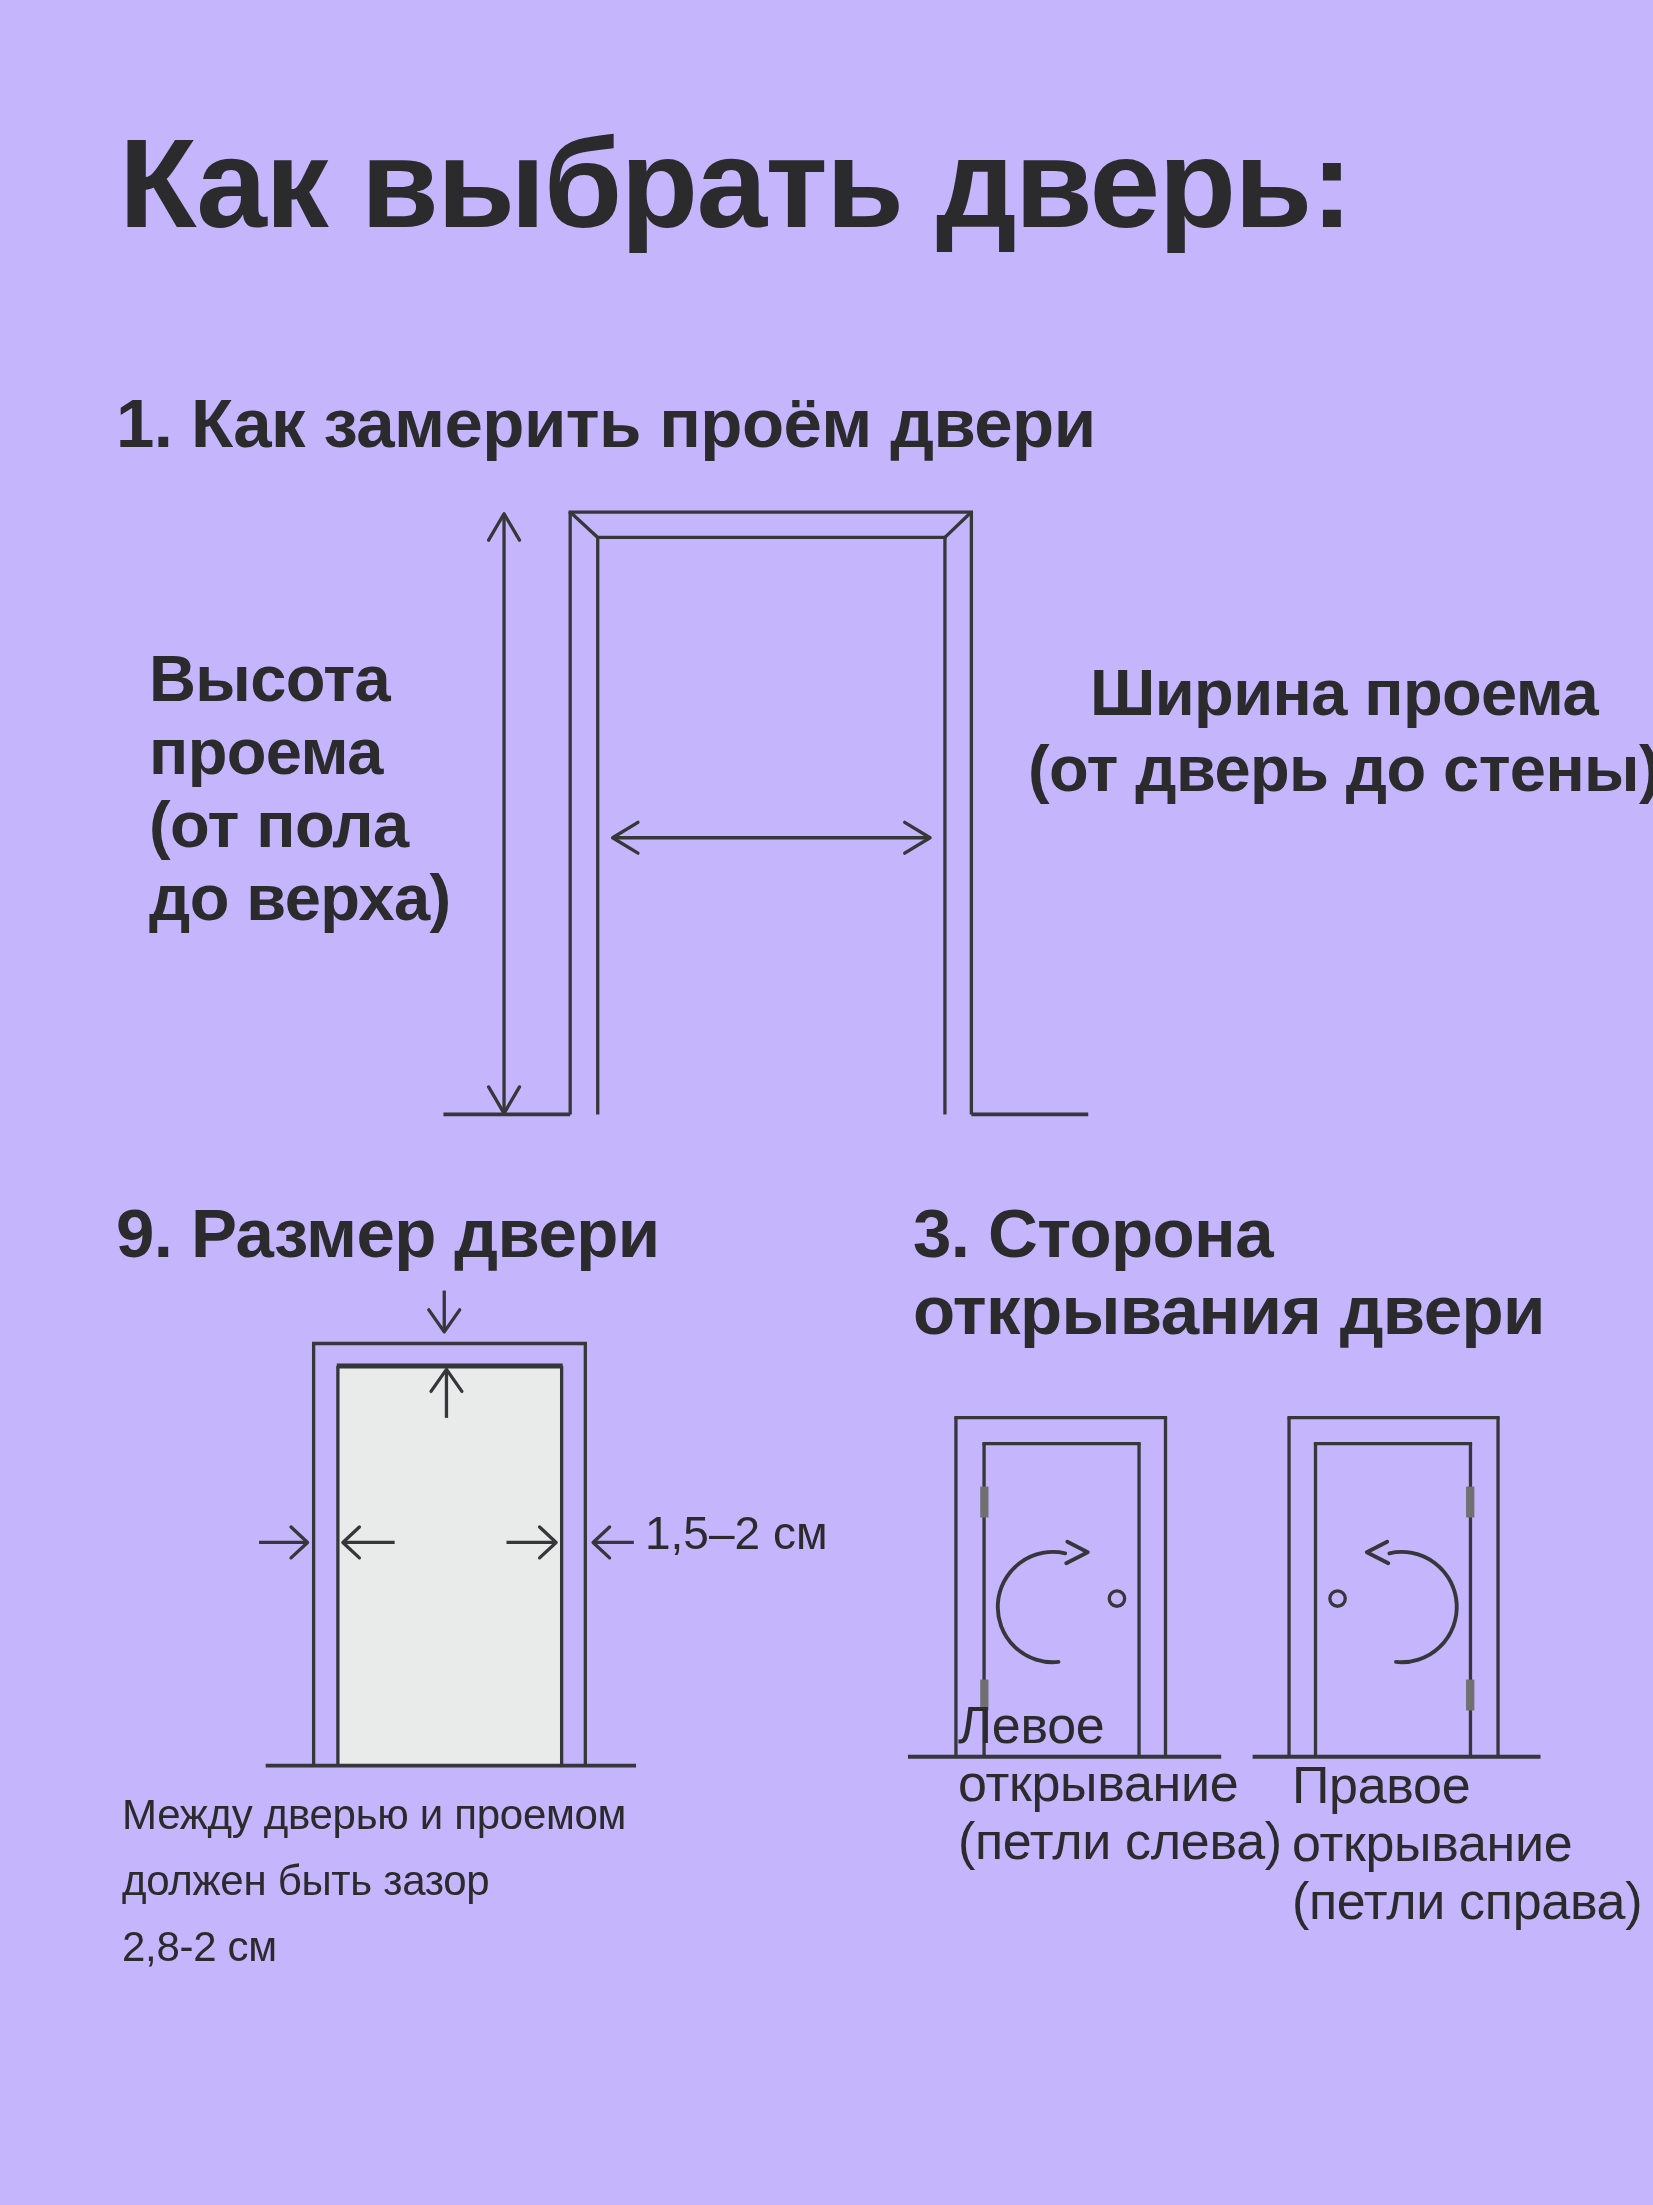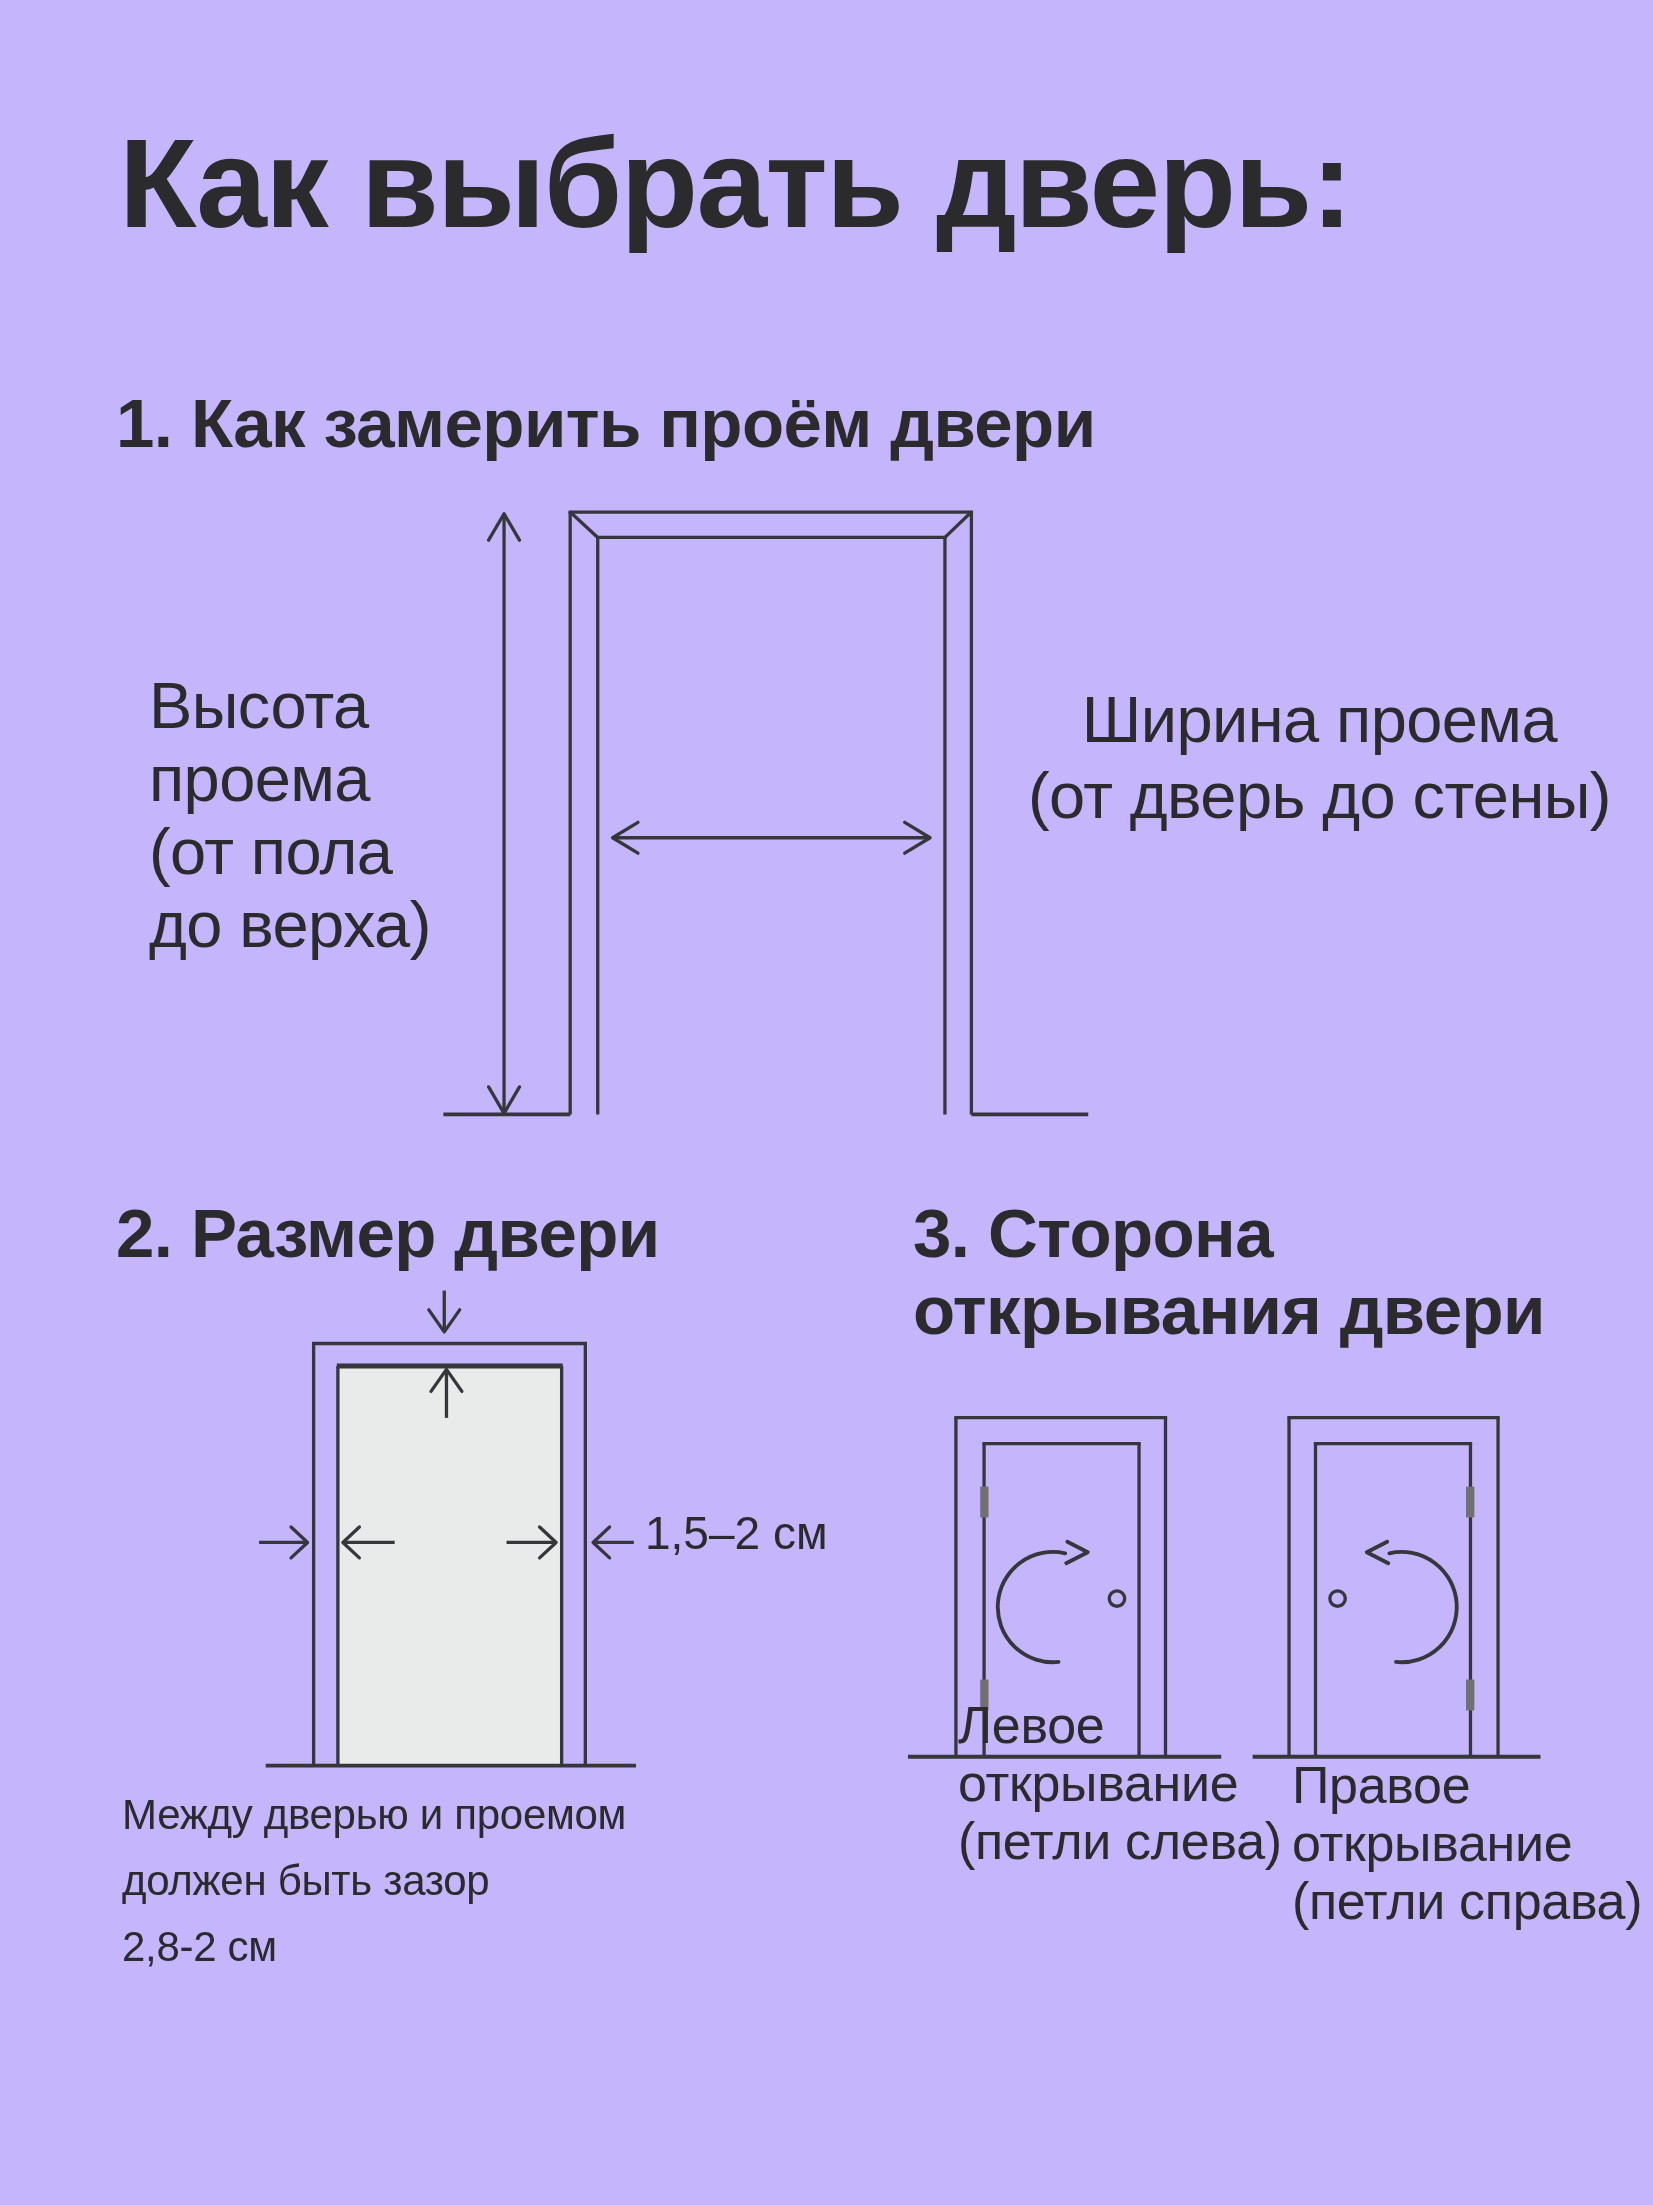--- a/index.html
+++ b/index.html
@@ -6,21 +6,21 @@
   #canvas{
     position:relative;width:1654px;height:2205px;background:#c4b5fd;
     font-family:"Liberation Sans",sans-serif;color:#2b2b2d;overflow:hidden;
   }
   .abs{position:absolute;white-space:nowrap;}
   .title{left:119px;top:110px;font-size:127px;font-weight:700;letter-spacing:-1.7px;}
   .heading{font-size:69px;font-weight:700;letter-spacing:-0.6px;line-height:77px;}
   .h1{left:116px;top:385px;}
   .h2{left:116px;top:1195px;}
   .h3{left:913px;top:1195px;}
-  .biglabel{font-size:65px;font-weight:400;line-height:73px;letter-spacing:-0.6px;margin-top:27px;}
+  .biglabel{font-size:65px;font-weight:700;line-height:73px;letter-spacing:-0.6px;}
   .height-label{left:149px;top:642px;}
   .width-label{left:1028px;top:655px;line-height:76px;text-align:center;}
   .gap-label{left:645px;top:1506px;font-size:46px;}
   .caption{left:122px;top:1782px;font-size:42px;line-height:66px;letter-spacing:-0.3px;}
   .doorlabel{font-size:52px;line-height:58px;letter-spacing:-0.3px;}
   .left-door-label{left:958px;top:1696px;}
   .right-door-label{left:1292px;top:1756px;}
   svg{position:absolute;overflow:visible;}
   .ln{stroke:#35373a;stroke-width:6;fill:none;}
   .ln7{stroke:#35373a;stroke-width:7;fill:none;}
@@ -64,21 +64,21 @@
     <div>Высота</div>
     <div>проема</div>
     <div>(от пола</div>
     <div>до верха)</div>
   </div>
   <div class="abs biglabel width-label">
     <div>Ширина проема</div>
     <div>(от дверь до стены)</div>
   </div>
 
-  <div class="abs heading h2">2. Размер двери</div>
+  <div class="abs heading h2">9. Размер двери</div>
 
   <div class="abs heading h3">
     <div>3. Сторона</div>
     <div>открывания двери</div>
   </div>
 
   <svg style="left:221px;top:1279px;" width="441" height="496" viewBox="0 0 800 900">
 
     <path class="ln" d="M405 21 V92"></path>
     <path class="chev" d="M377 56 L405 96 L433 56"></path>

